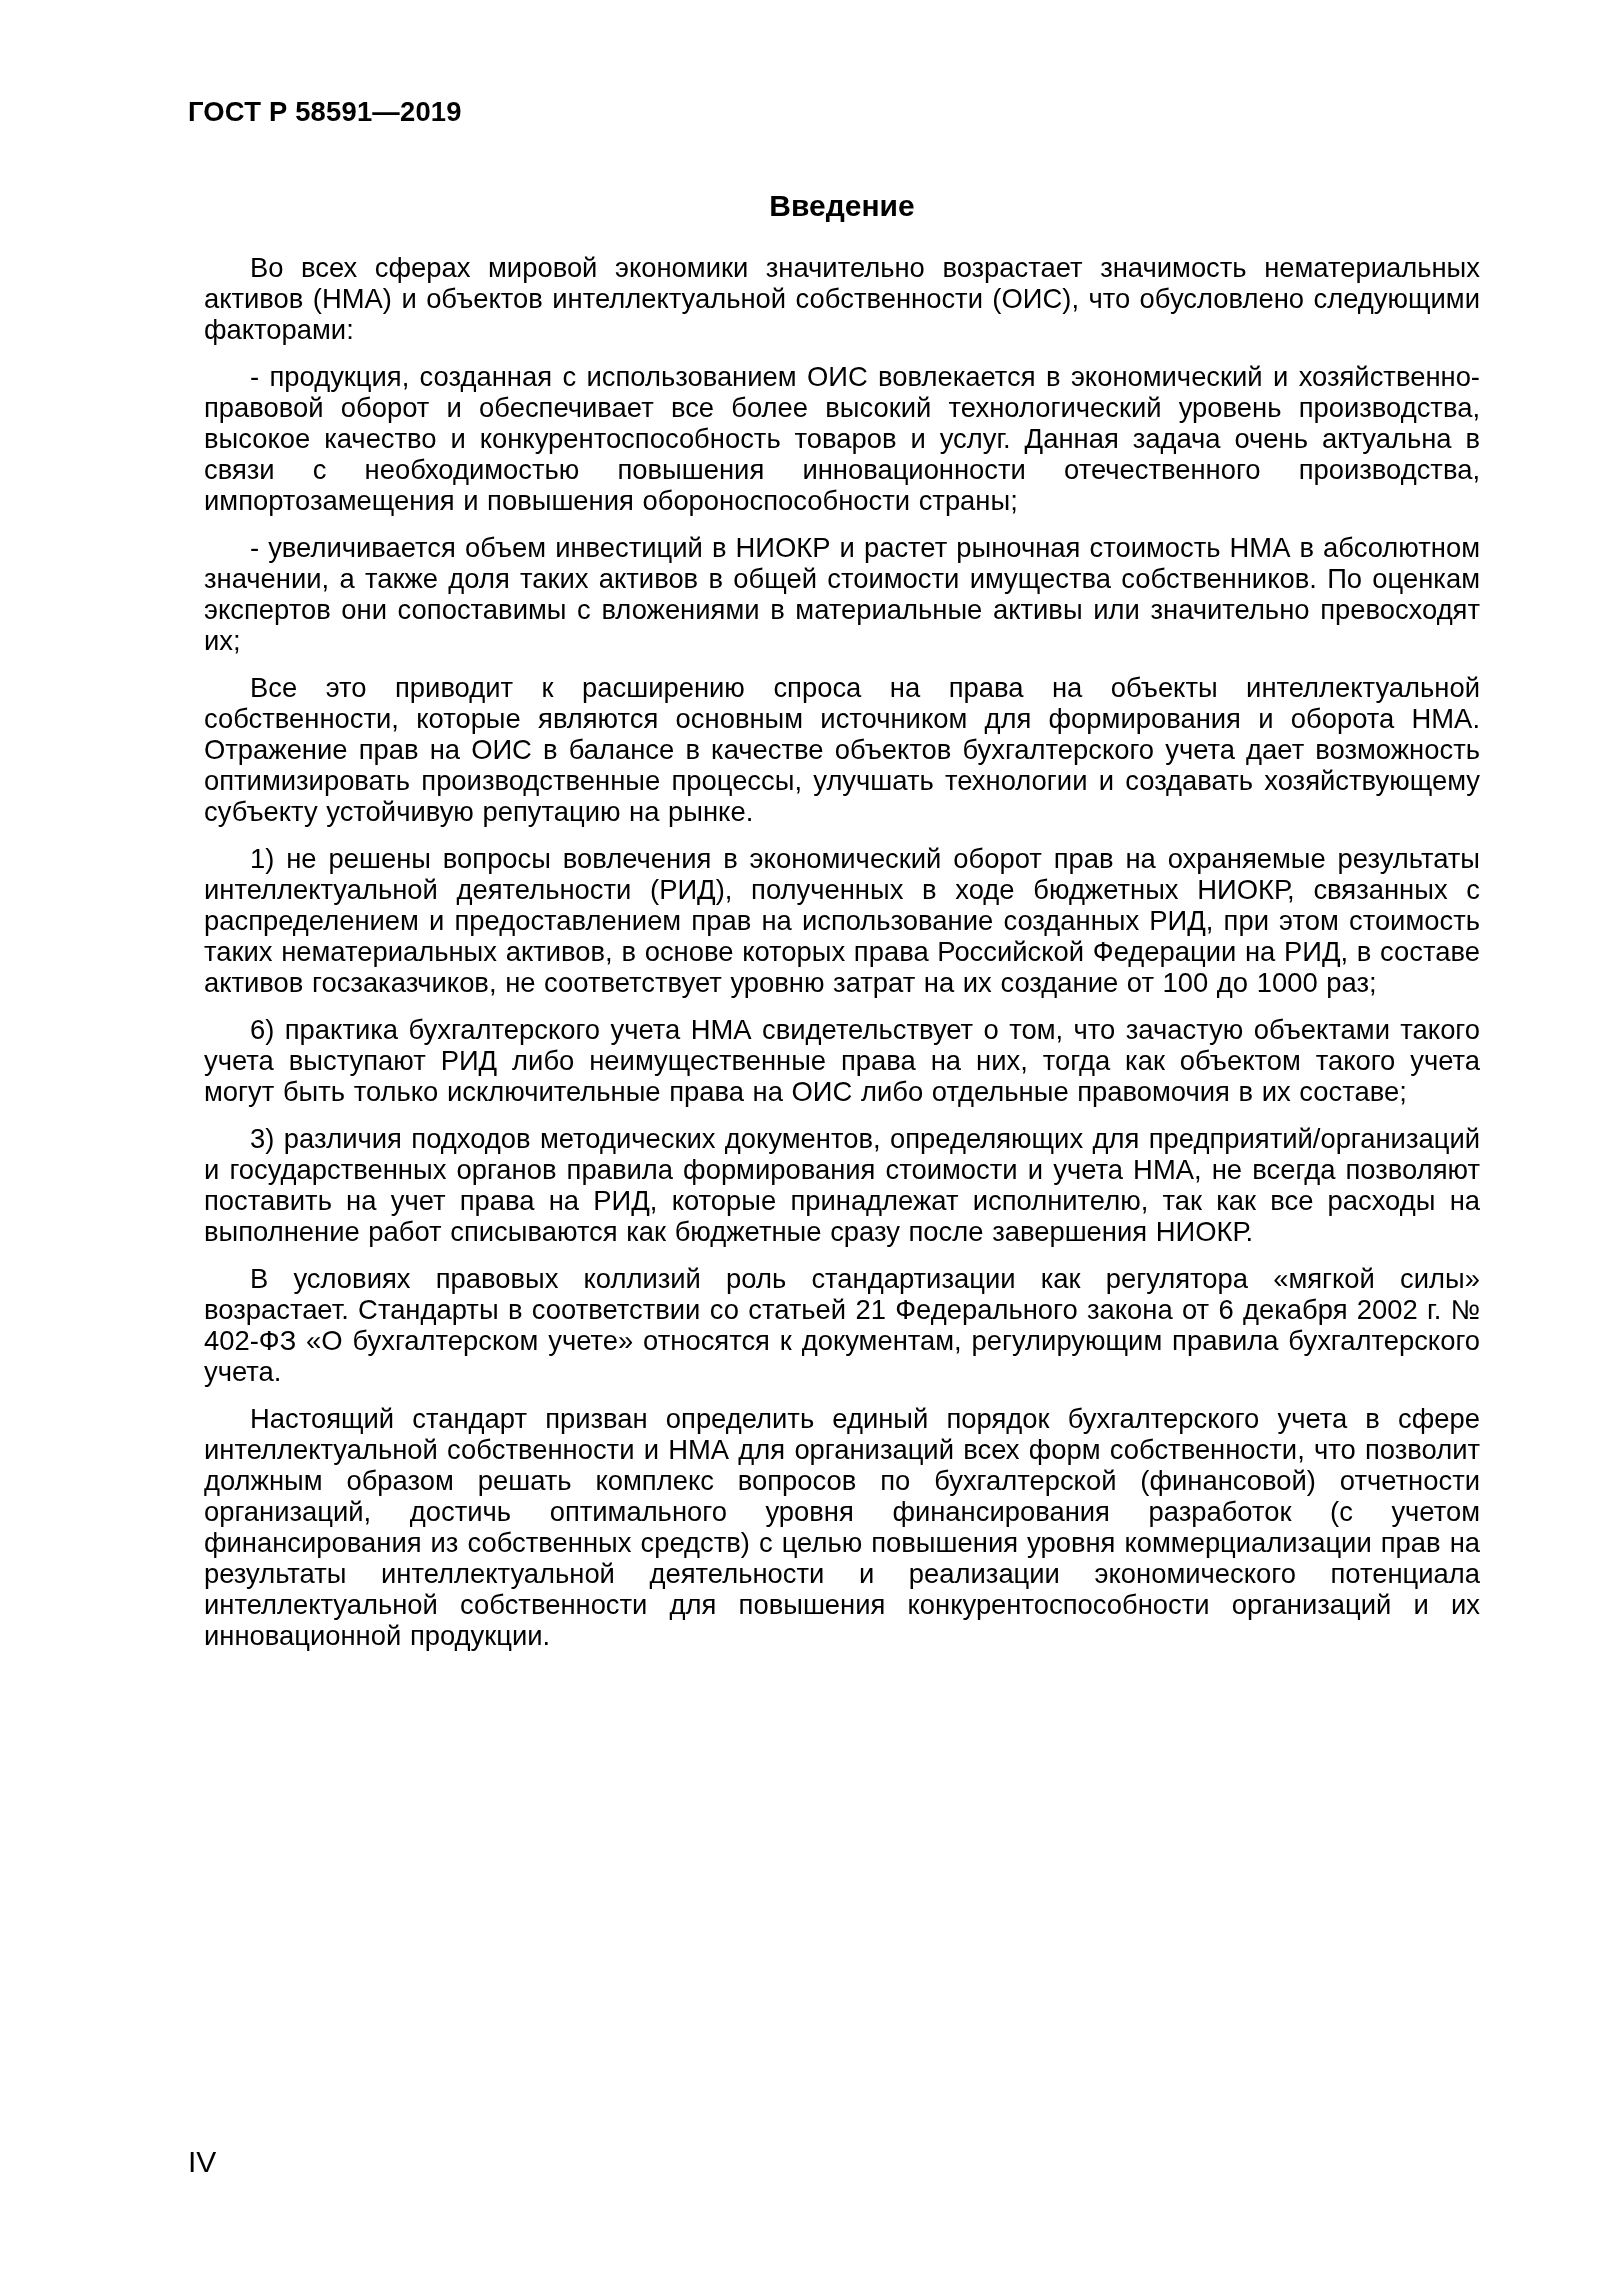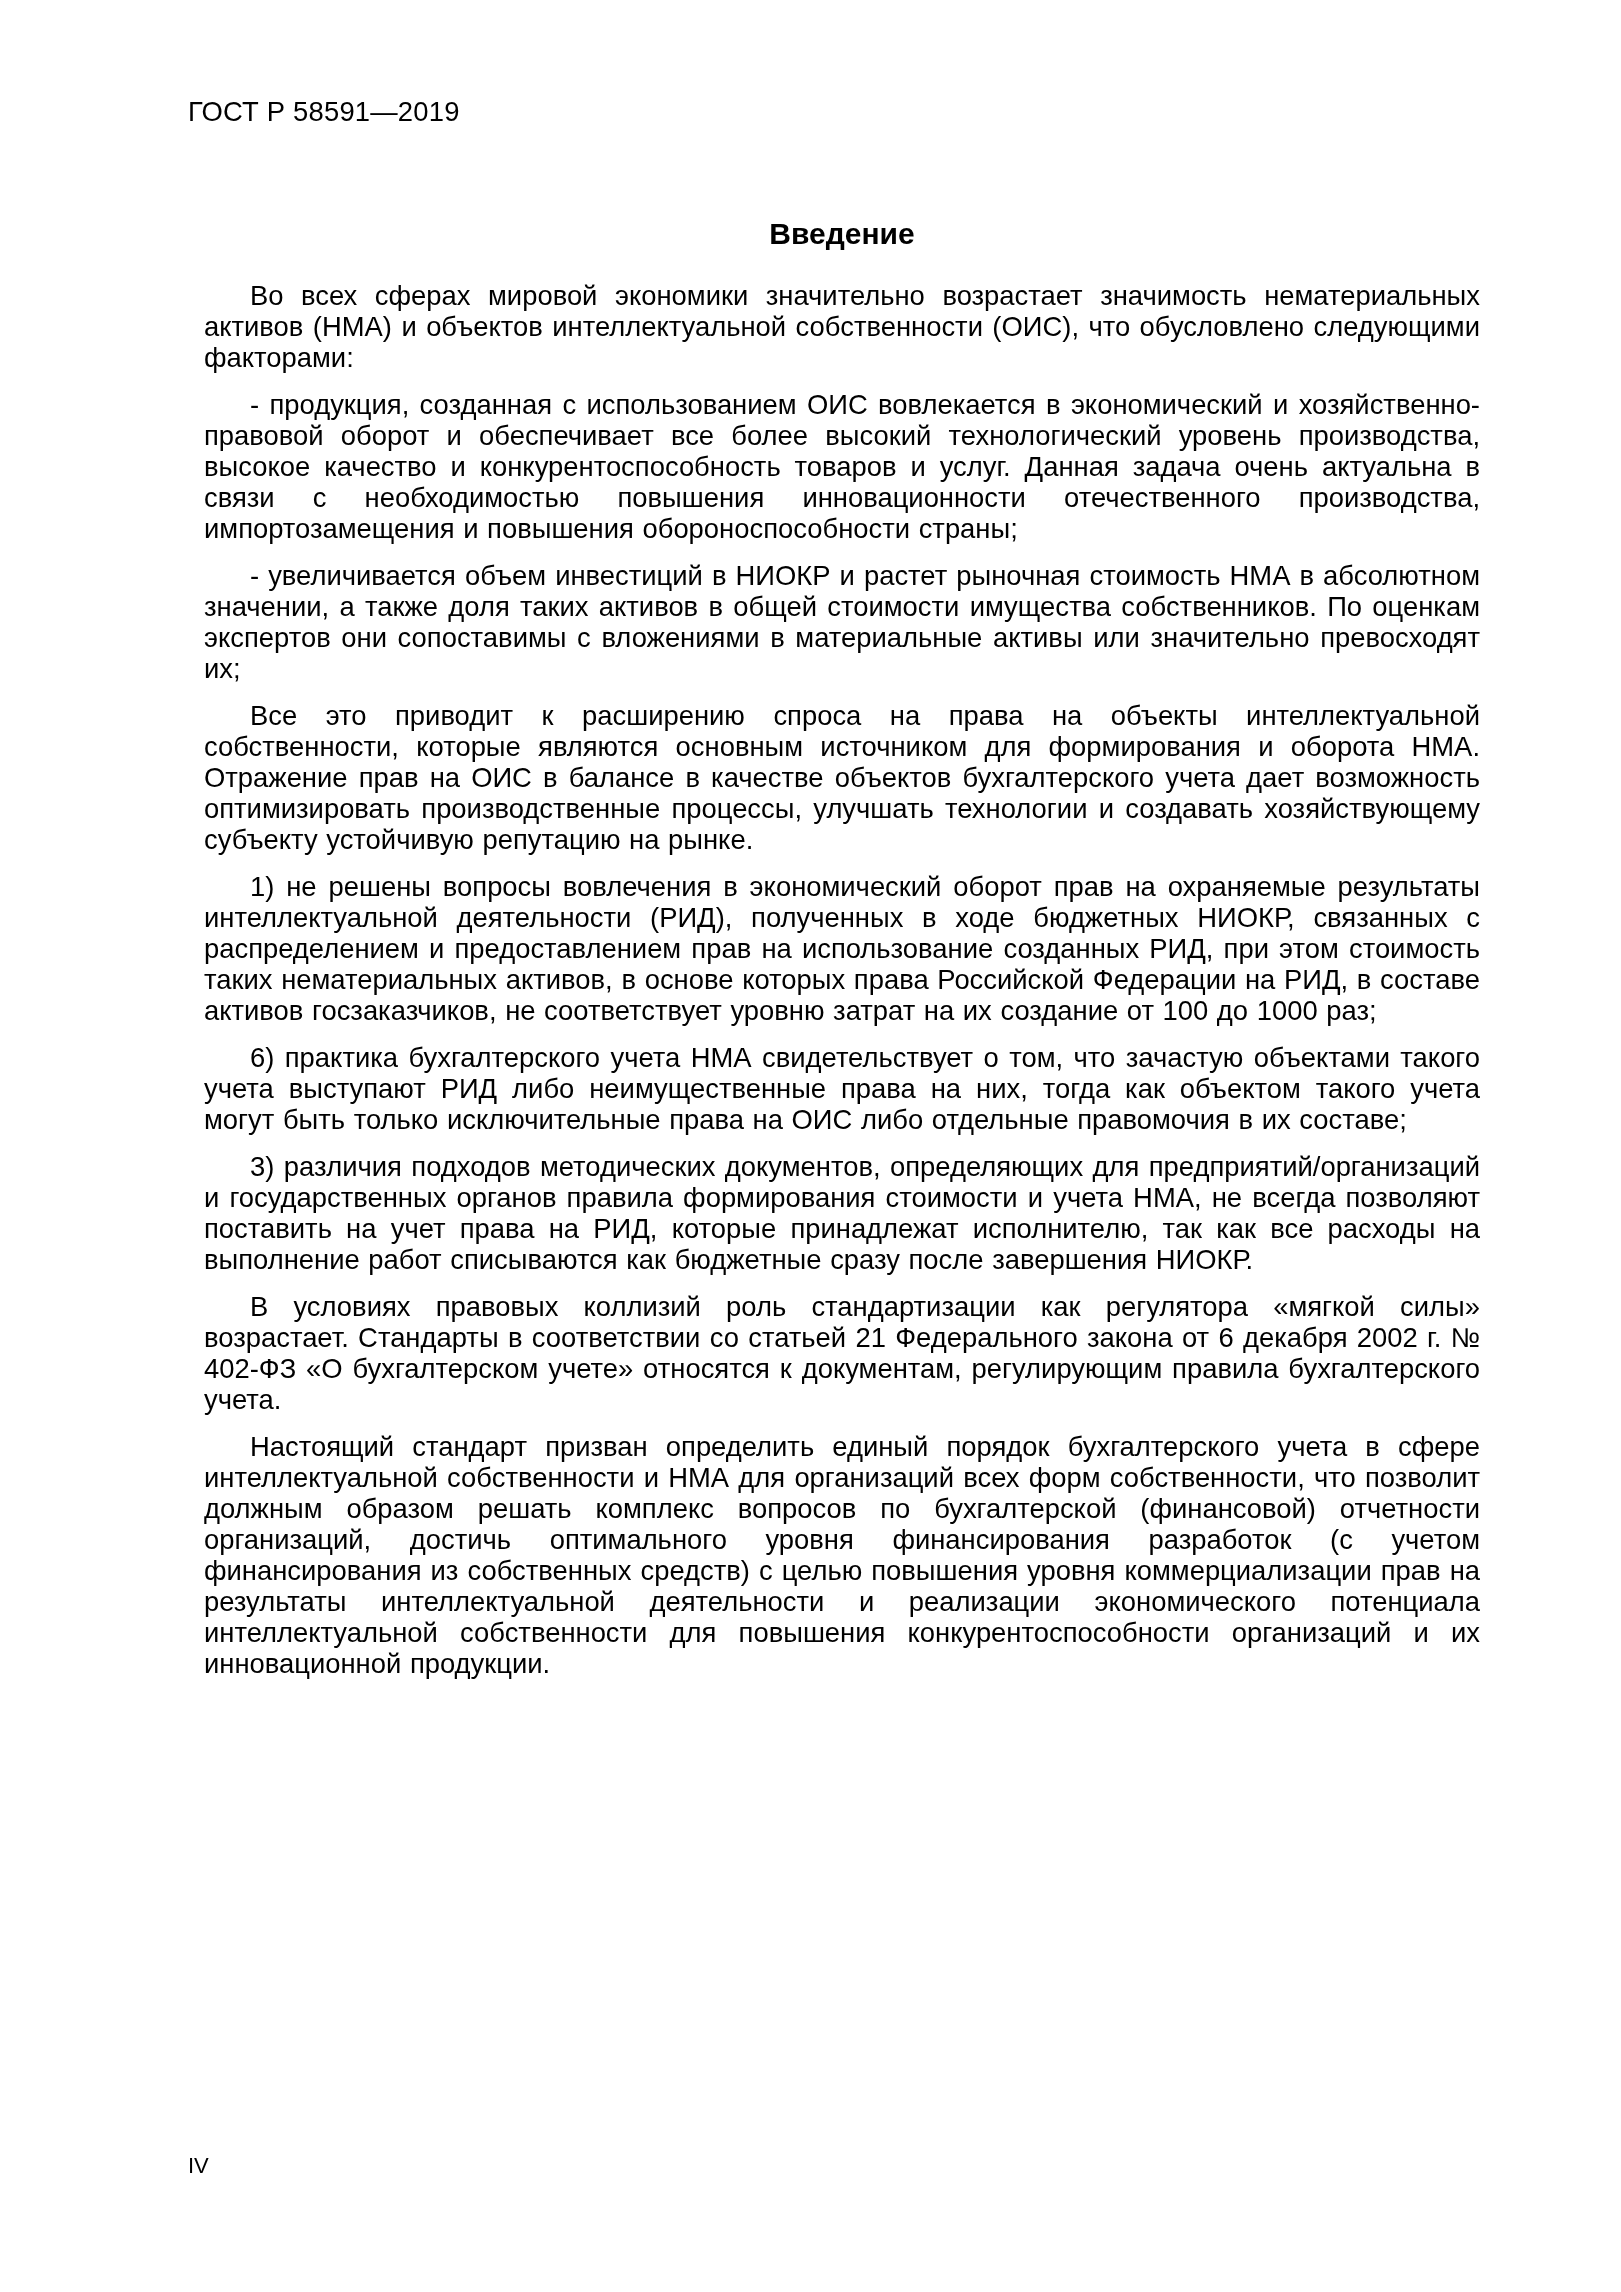--- a/index.html
+++ b/index.html
@@ -14,43 +14,43 @@
     margin: 0 auto;
     background: #ffffff;
     color: #000000;
     font-family: "Liberation Sans", sans-serif;
     box-sizing: border-box;
     padding: 96px 125px 0 188px;
     overflow: hidden;
   }
   .doc-header {
     font-size: 27.4px;
-    font-weight: 400;
+    font-weight: 700;
     letter-spacing: 0.2px;
-    margin: 0 0 89px 0;
+    margin: 0 0 61px 0;
   }
   .doc-title {
     font-size: 30px;
     font-weight: 700;
     text-align: center;
     margin: 16px 0 29px 0;
   }
   .doc-body p {
     font-size: 27.4px;
     line-height: 31px;
     text-align: justify;
     text-indent: 46px;
     margin: 16px;
     word-spacing: 1px;
   }
   .page-number {
     position: absolute;
     left: 188px;
     bottom: 114px;
-    font-size: 22px;
+    font-size: 30px;
     font-weight: 400;
   }
 </style>
 </head>
 <body>
 
 <div class="page">
 
   <div class="doc-header">ГОСТ Р 58591—2019</div>
 

